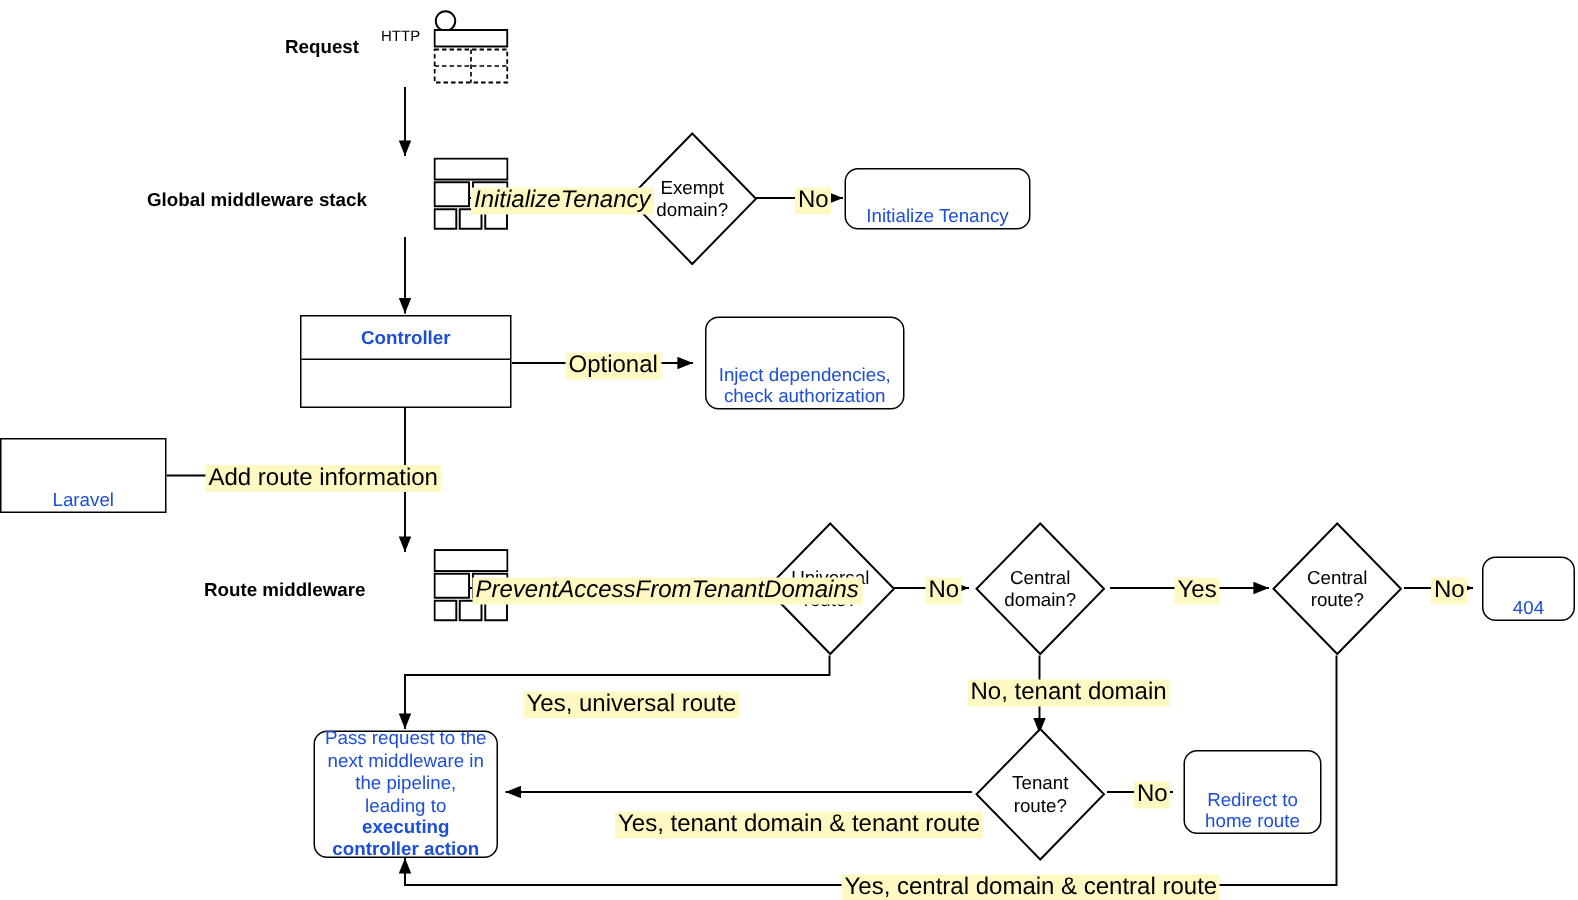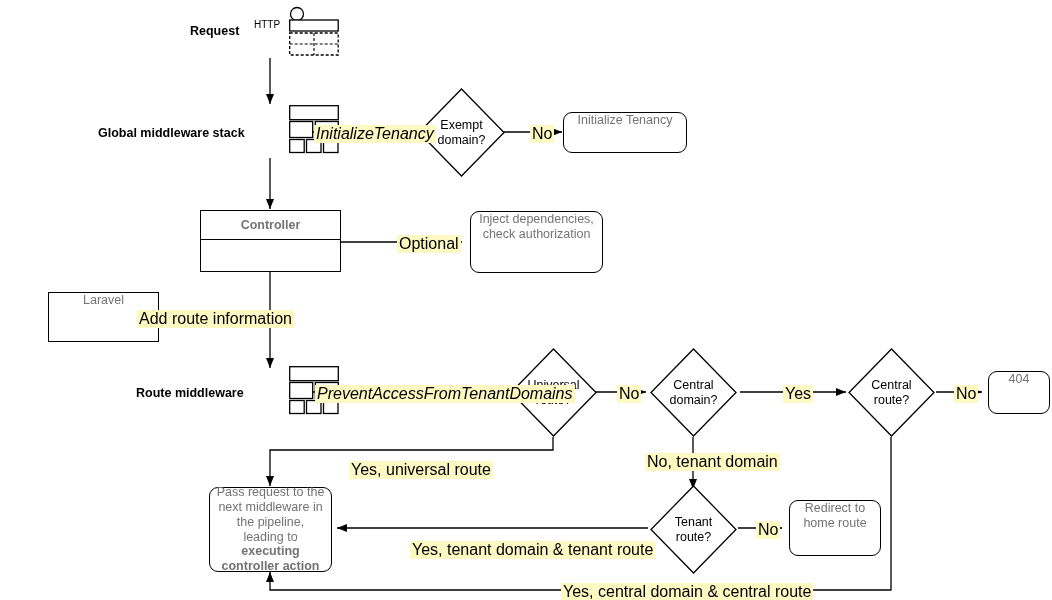--- a/index.html
+++ b/index.html
@@ -22,28 +22,28 @@
     position: absolute;
     left: 0;
     top: 0;
     width: 1052px;
     height: 600px;
   }
   .node {
     position: absolute;
     box-sizing: border-box;
     display: flex;
-    align-items: flex-start;
+    align-items: flex-end;
     justify-content: center;
     text-align: center;
     font-size: 12.5px;
     line-height: 1.18;
     background: #ffffff;
     border: 1.4px solid #000000;
-    color: #737373;
+    color: #1d4ed8;
   }
   .rounded { border-radius: 9px; }
   .label-text {
     position: absolute;
     font-size: 12.5px;
     color: #000000;
     white-space: nowrap;
   }
   .bold-label {
     font-weight: bold;
@@ -173,21 +173,21 @@
       <rect x="34.5" y="34.5" width="14.5" height="13" fill="#ffffff" stroke="#000000" stroke-width="1.3"></rect>
     </svg>
   </div>
 
   <div class="node" style="left:200px; top:210px; width:141px; height:62px; padding:0; flex-direction:column; justify-content:flex-start;">
     <div style="width:100%; height:28px; display:flex; align-items:center; justify-content:center; border-bottom:1.4px solid #000;">
       <span class="ctrl-title">Controller</span>
     </div>
   </div>
 
-  <div class="node" style="left:0px; top:292px; width:111px; height:50px;margin-left:48px;">
+  <div class="node" style="left:0px; top:292px; width:111px; height:50px;">
     <span>Laravel</span>
   </div>
 
   <div class="node rounded" style="left:563px; top:112px; width:124px; height:41px;">
     <span>Initialize Tenancy</span>
   </div>
 
   <div class="node rounded multi" style="left:470px; top:211px; width:133px; height:62px;">
     <span>Inject dependencies,
 check authorization</span>
@@ -246,21 +246,21 @@
   <div class="diamond-wrap" style="left:650px; top:485px; width:87px; height:89px;">
     <svg width="87" height="89" viewBox="0 0 87 89">
         <polygon points="43.5,1 86,44.5 43.5,88 1,44.5" fill="#ffffff" stroke="#000000" stroke-width="1.3"></polygon>
       </svg>
     <div class="diamond-text multi">Tenant
 route?</div>
   </div>
 
   <div class="edge-label italic" style="left:314px; top:125px;">InitializeTenancy</div>
   <div class="edge-label" style="left:530px; top:125px;">No</div>
-  <div class="edge-label" style="left:397px; top:235px;">Optional</div>
+  <div class="edge-label" style="left:377px; top:235px;">Optional</div>
   <div class="edge-label" style="left:137px; top:310px;">Add route information</div>
   <div class="edge-label italic" style="left:315px; top:385px;">PreventAccessFromTenantDomains</div>
   <div class="edge-label" style="left:617px; top:385px;">No</div>
   <div class="edge-label" style="left:783px; top:385px;">Yes</div>
   <div class="edge-label" style="left:954px; top:385px;">No</div>
   <div class="edge-label" style="left:349px; top:461px;">Yes, universal route</div>
   <div class="edge-label" style="left:645px; top:453px;">No, tenant domain</div>
   <div class="edge-label" style="left:756px; top:521px;">No</div>
   <div class="edge-label" style="left:410px; top:521px;margin-top:20px;">Yes, tenant domain &amp; tenant route</div>
   <div class="edge-label" style="left:561px; top:583px;">Yes, central domain &amp; central route</div>

